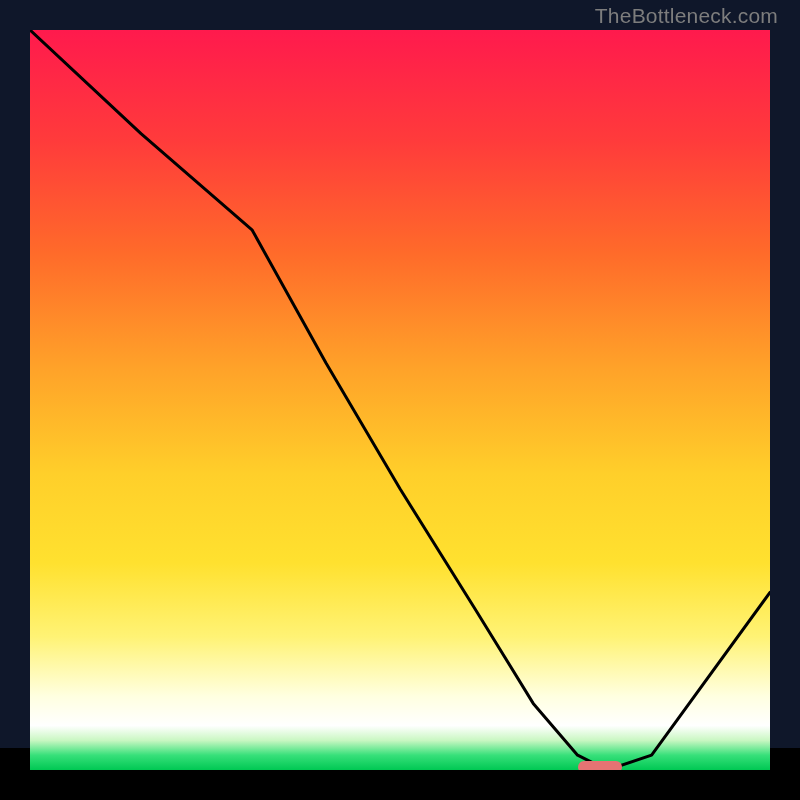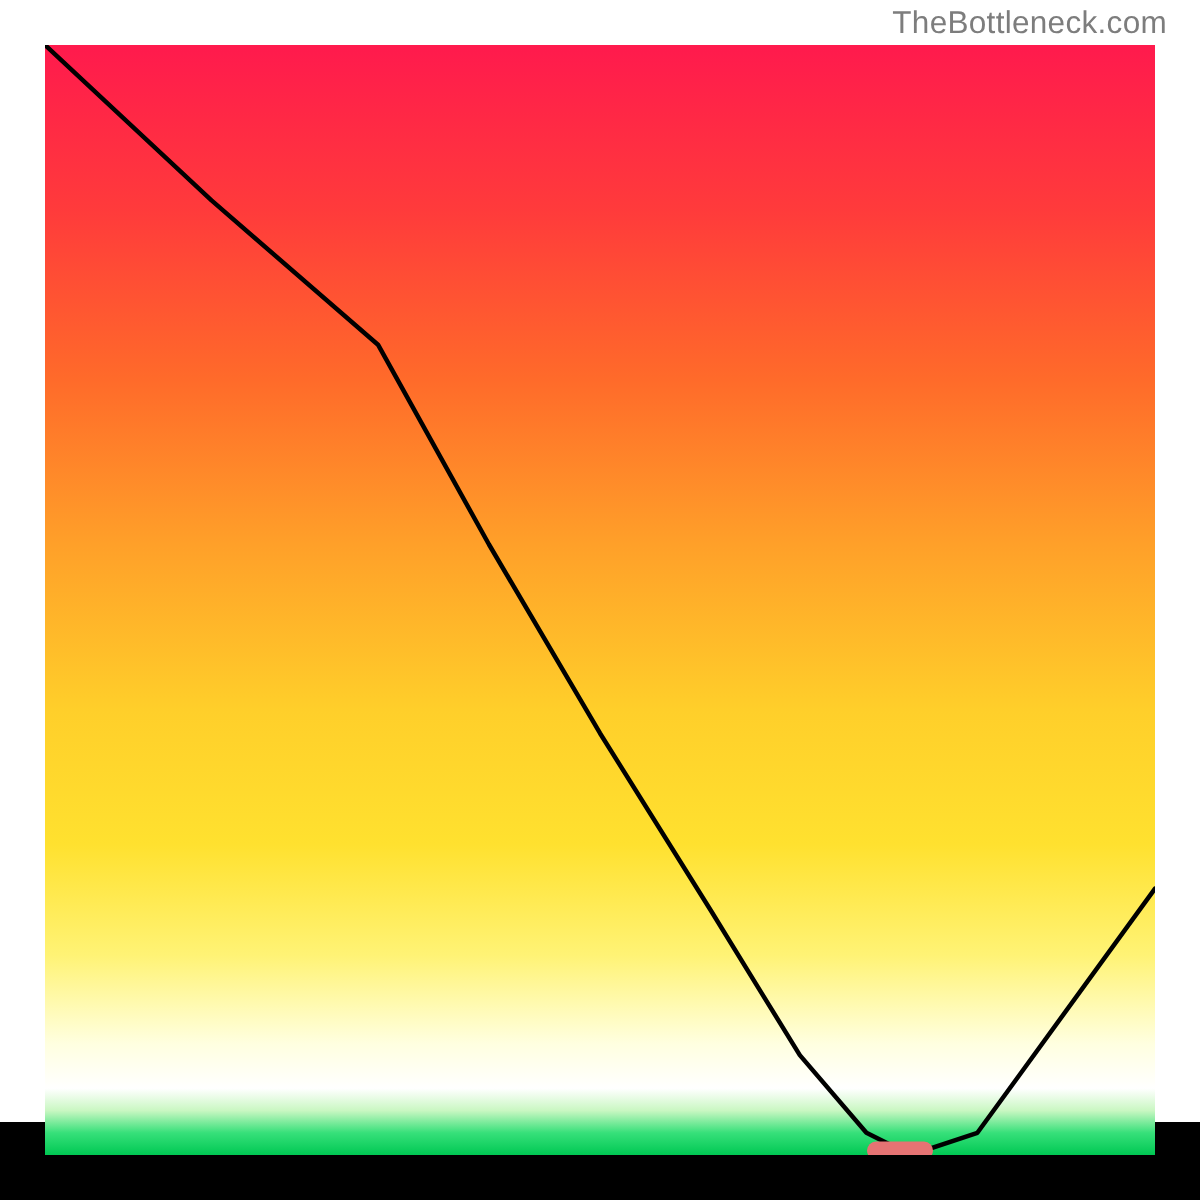--- a/index.html
+++ b/index.html
@@ -9,21 +9,21 @@
     height: 800px;
     background: #000;
     overflow: hidden;
     font-family: Arial, Helvetica, sans-serif;
   }
   .frame {
     position: absolute;
     top: 0; left: 0;
     width: 800px;
     height: 748px;
-    background: #ffffff;
+    background: #0f172a;
   }
   .plot-area {
     position: absolute;
     top: 30px;
     left: 30px;
     width: 740px;
     height: 740px;
     overflow: hidden;
   }
   

